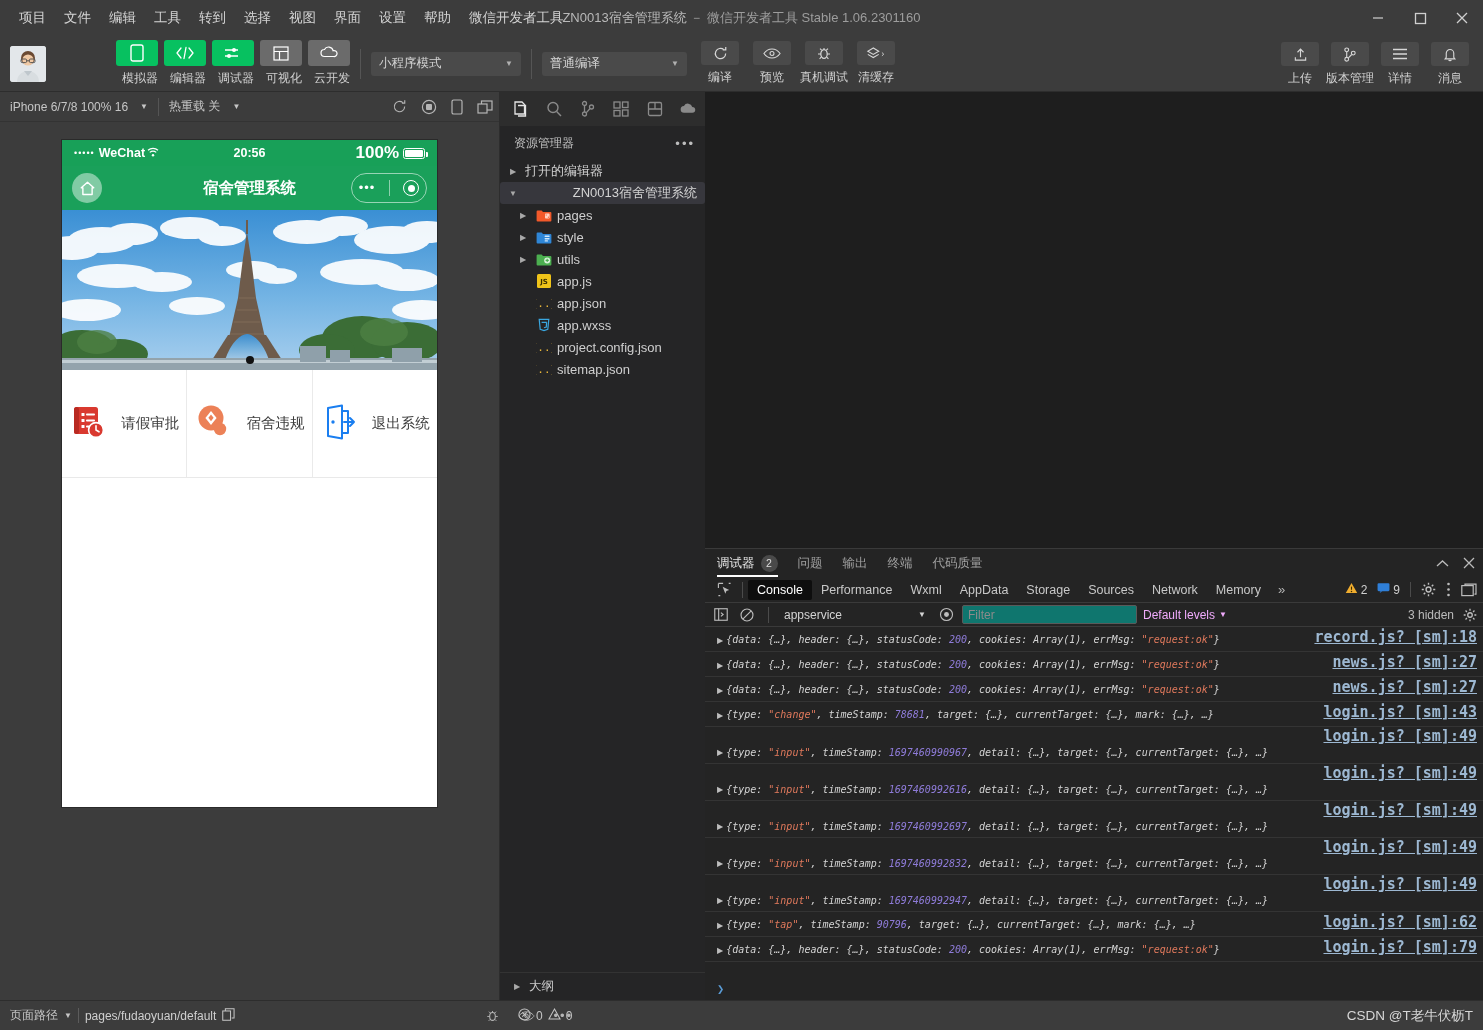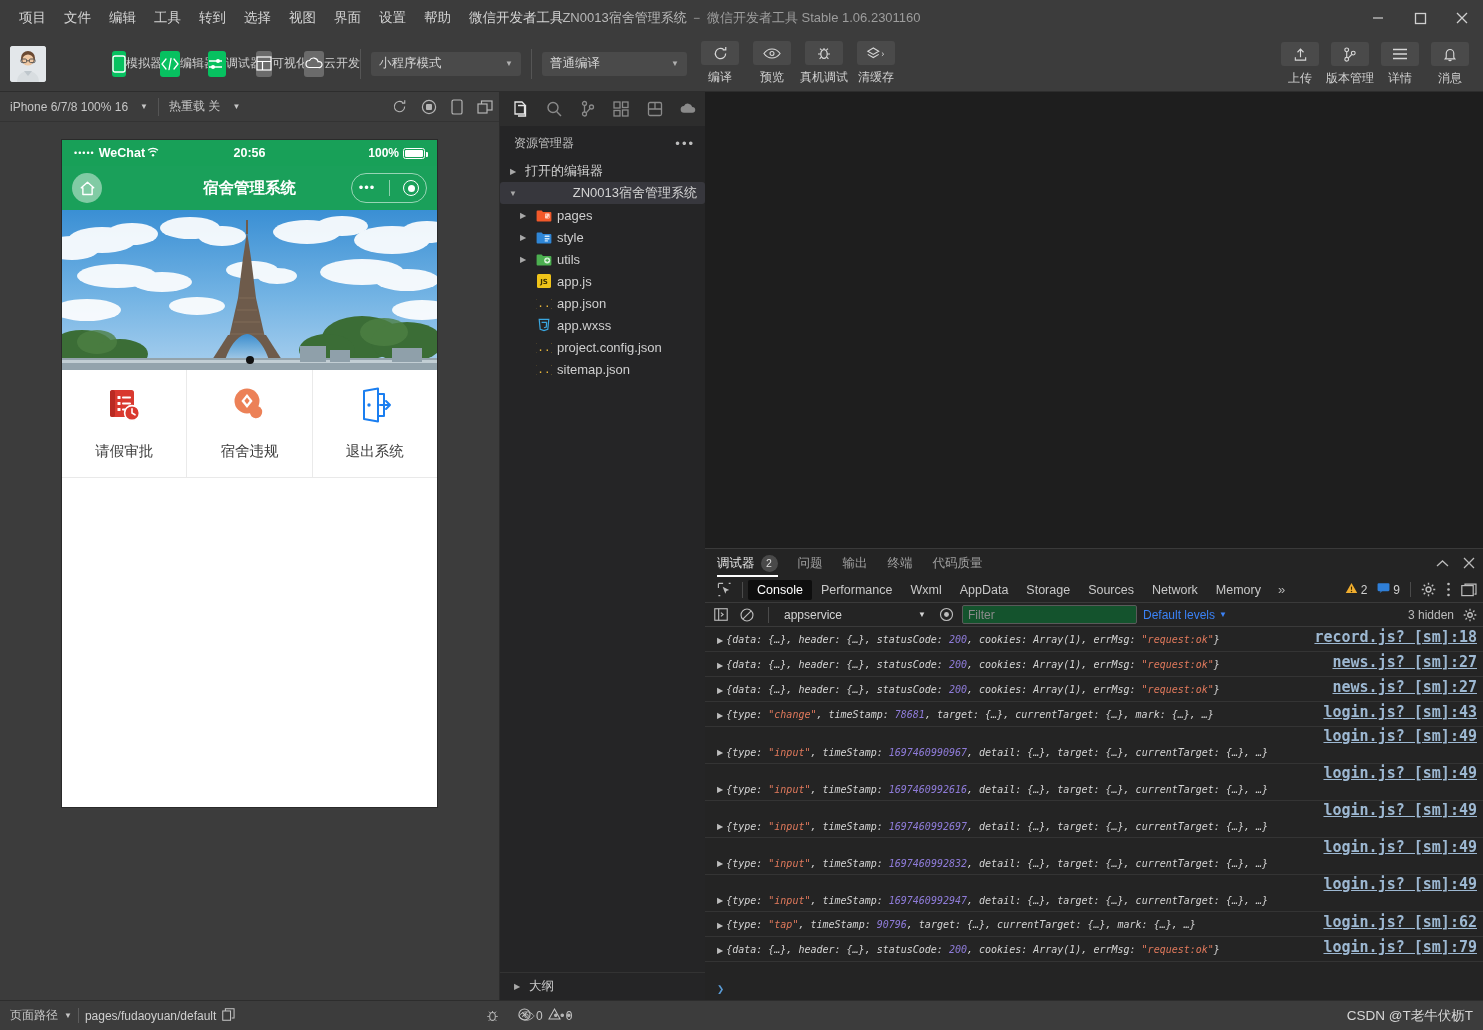--- a/index.html
+++ b/index.html
@@ -40,21 +40,21 @@
     height: 56px; flex: 0 0 56px; background: #3c3c3c; display: flex; align-items: center;
     position: relative; border-bottom: 1px solid #2d2d2d;
   }
   .avatar {
     width: 36px; height: 36px; margin-left: 10px; border-radius: 3px; overflow: hidden;
     background: #dfe3e6; flex: 0 0 36px; position: relative;
   }
   .avatar svg { display:block; }
   .tgroup { display: flex; align-items: flex-start; gap: 2px; margin-left: 66px; }
   .tbtn {
-    width: 46px; display: flex; flex-direction: row; align-items: flex-start; cursor: pointer;
+    width: 46px; display: flex; flex-direction: column; align-items: flex-end; cursor: pointer;
   }
   .tbtn .box {
     width: 42px; height: 26px; border-radius: 3px; display: flex; align-items: center;
     justify-content: center; color: #fff;
   }
   .tbtn.green .box { background: #07c160; }
   .tbtn.grey .box { background: #6b6b6b; }
   .tbtn .lbl { font-size: 12px; color: #d0d0d0; margin-top: 4px; white-space: nowrap; }
   .sep-v { width: 1px; height: 30px; background: #555; margin: 0 10px; align-self: center; }
 
@@ -96,21 +96,21 @@
   .phone { width: 375px; height: 667px; background: #fff; position: relative; overflow: hidden;
            box-shadow: 0 0 0 1px #2a2a2a; }
   .status {
     height: 26px; background: #18a058; display: flex; align-items: center; color: #fff;
     font-size: 12.5px; padding: 0 12px; position: relative;
   }
   .status .dots { letter-spacing: 1px; font-size: 9px; }
   .status .carrier { margin-left: 4px; font-size: 12.5px; font-weight: bold; }
   .status .wifi { margin-left: 2px; }
   .status .time { position: absolute; left: 0; right: 0; text-align: center; font-weight: bold; font-size: 12.5px; }
-  .status .batt { margin-left: auto; display: flex; align-items: center; gap: 4px; font-size: 12px; font-weight:bold; z-index:2;}
+  .status .batt { margin-left: auto; display: flex; align-items: center; gap: 4px; font-size: 17px; font-weight:bold; z-index:2;}
   .battbox { width: 22px; height: 11px; border: 1.5px solid #fff; border-radius: 2.5px; position: relative; }
   .battbox::after { content:""; position:absolute; right:-4px; top:3px; width:2px; height:5px; background:#fff; border-radius:0 1px 1px 0;}
   .battbox i { position:absolute; left:1px; top:1px; bottom:1px; right:1px; background:#fff; border-radius:1px; display:block;}
 
   .navbar {
     height: 44px; background: #1aa05a; display: flex; align-items: center; position: relative;
     padding: 0 10px;
   }
   .homebtn { width: 30px; height: 30px; border-radius: 50%; background: rgba(255,255,255,.45);
              display: flex; align-items: center; justify-content: center; }
@@ -126,21 +126,21 @@
   .capsule .ctarget { width: 16px; height: 16px; border-radius: 50%; border: 1.6px solid #fff;
                       display:flex; align-items:center; justify-content:center; }
   .capsule .ctarget i { width: 7px; height: 7px; border-radius: 50%; background: #fff; display:block;}
 
   .banner { height: 160px; position: relative; overflow: hidden; }
   .banner .dotind { position: absolute; bottom: 6px; left: 50%; transform: translateX(-50%);
                     width: 8px; height: 8px; border-radius: 50%; background: #111; }
 
   .grid { display: flex; border-bottom: 1px solid #e9e9e9; }
   .cell {
-    flex: 1 1 0; height: 107px; display: flex; flex-direction: column; align-items: center;
+    flex: 1 1 0; height: 107px; display: flex; flex-direction: row; align-items: center;
     justify-content: center; gap: 14px; border-right: 1px solid #eaeaea; cursor: pointer;
   }
   .cell:last-child { border-right: none; }
   .cell .cl { font-size: 14.5px; color: #3b3b3b; }
   .sim-rest { flex: 1 1 auto; background: #fff; }
 
   
   .explorer { width: 205px; flex: 0 0 205px; background: #252526; display: flex; flex-direction: column; }
   .actbar {
     height: 34px; flex: 0 0 34px; display: flex; align-items: center; gap: 0px;
@@ -205,25 +205,25 @@
     height: 24px; flex: 0 0 24px; display: flex; align-items: center; gap: 6px; padding: 0 6px;
     background: #242424; border-bottom: 1px solid #3a3a3a; position: relative;
   }
   .fbtn { width: 20px; height: 18px; display: flex; align-items: center; justify-content: center; color: #bdbdbd; cursor:pointer;}
   .ctxsel {
     width: 150px; height: 18px; font-size: 12px; color: #d4d4d4; display: flex; align-items: center;
     justify-content: space-between; padding: 0 4px; cursor: pointer;
   }
   .ctxsel .caret { font-size: 8px; }
   .filterinput {
-    width: 175px; height: 19px; background: #14532d; border: 1px solid #5a5a5a; border-radius: 2px;
+    width: 175px; height: 19px; background: #0f766e; border: 1px solid #5a5a5a; border-radius: 2px;
     font-size: 12px; color: #ddd; padding: 0 5px; font-family: "Liberation Sans", sans-serif;
   }
   .filterinput::placeholder { color: #8b8b8b; }
-  .levels { font-size: 12px; color: #3b82f6; display: flex; align-items: center; gap: 4px; cursor: pointer; }
+  .levels { font-size: 12px; color: #f0abfc; display: flex; align-items: center; gap: 4px; cursor: pointer; }
   .fright { position: absolute; right: 6px; display: flex; align-items: center; gap: 9px; font-size: 12px; color: #bcbcbc; }
 
   .console { flex: 1 1 auto; overflow: hidden; background: #242424; }
   .logrow {
     border-bottom: 1px solid #343434; padding: 2px 4px 2px 12px; position: relative;
     min-height: 21px; display: flex; align-items: flex-start;
   }
   .logtxt {
     font-family: "DejaVu Sans Mono", monospace; font-size: 10px; font-style: italic;
     color: #d4d4d4; white-space: nowrap; line-height: 17px;

